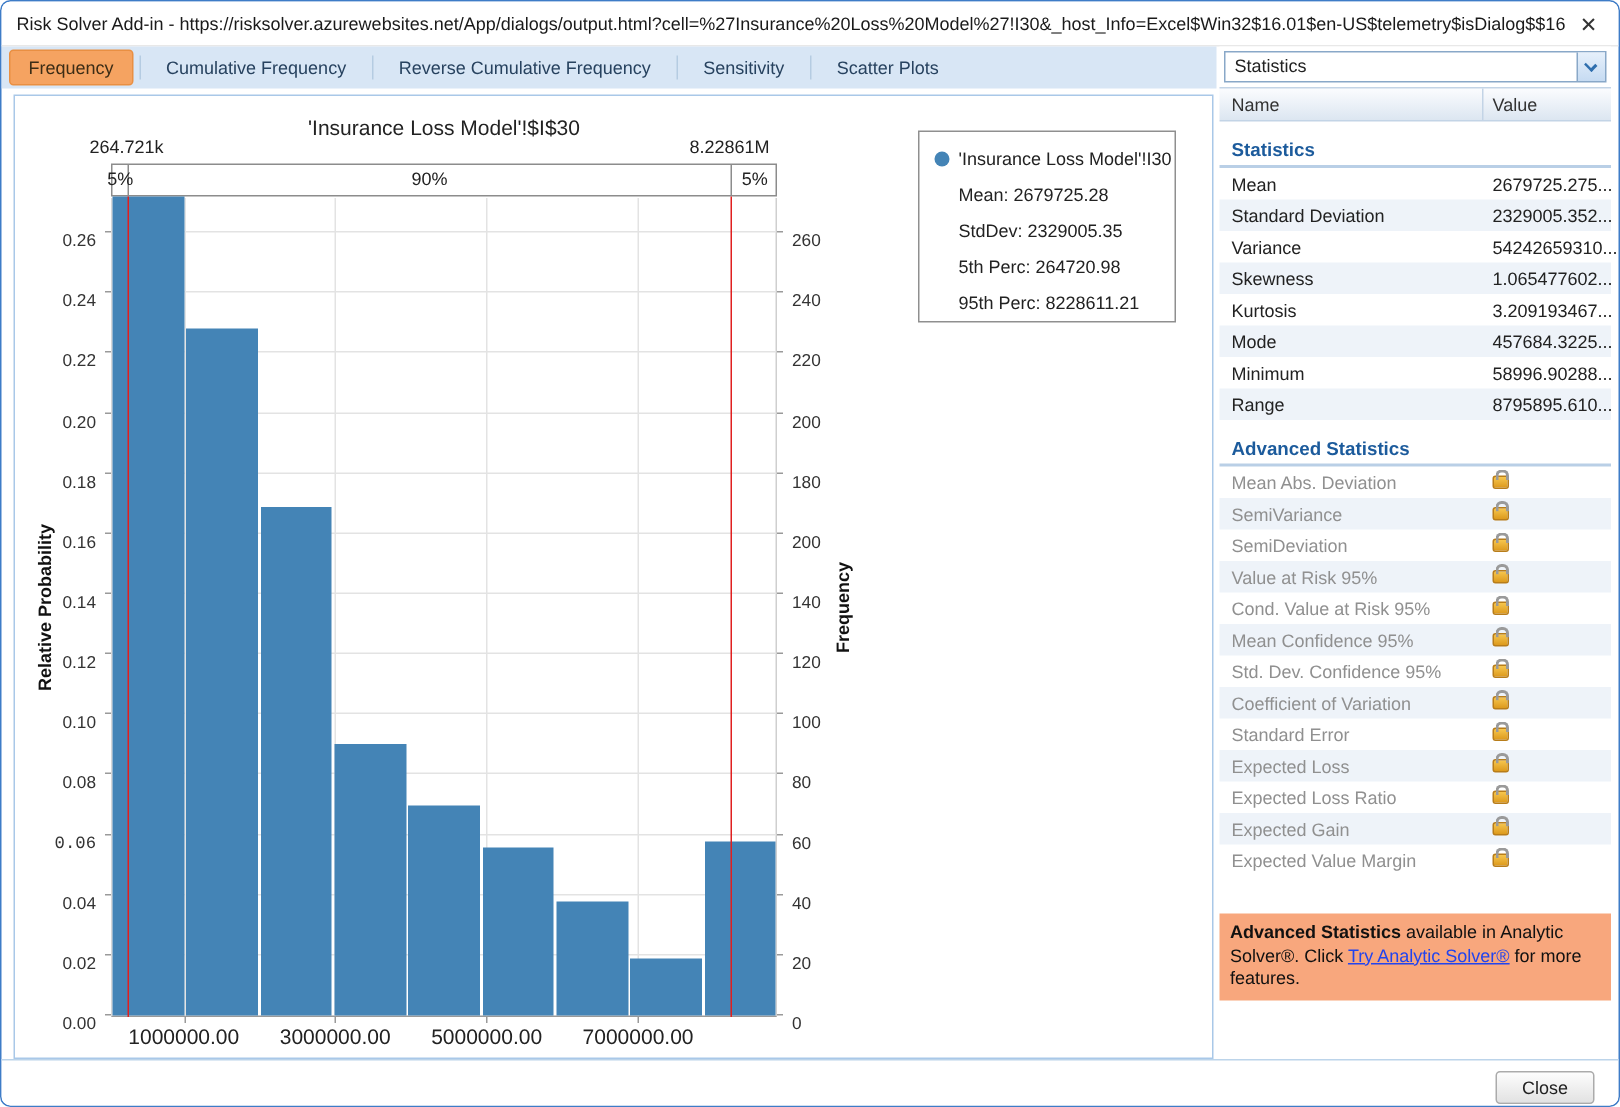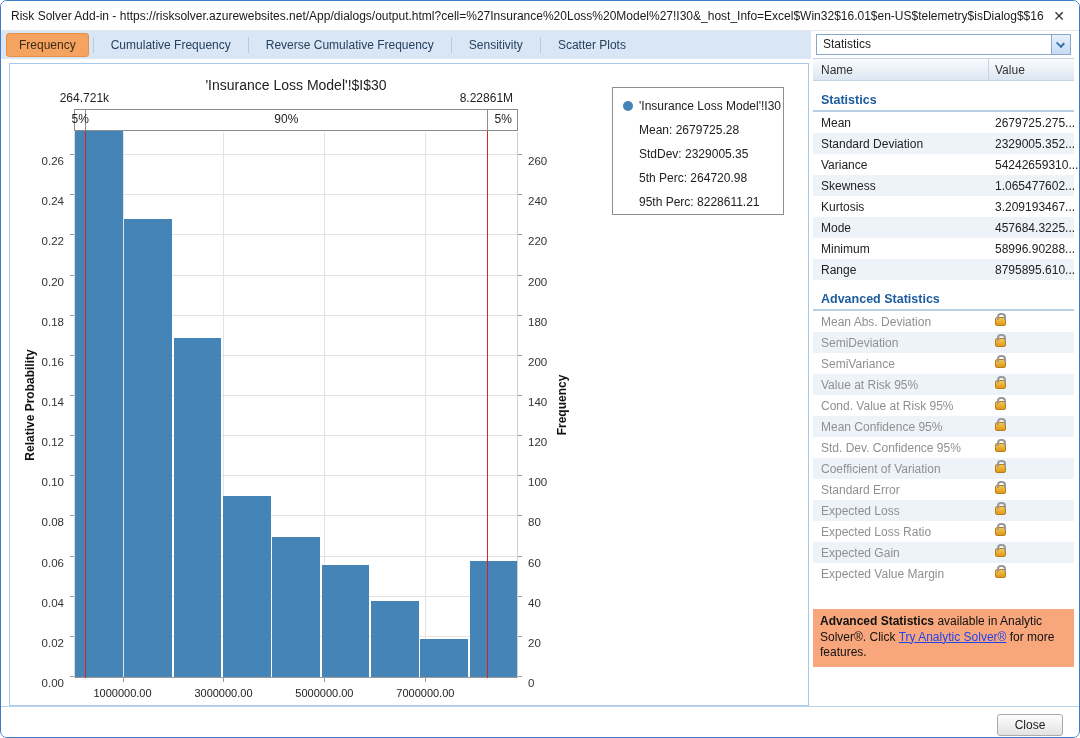--- a/index.html
+++ b/index.html
@@ -27,21 +27,21 @@
   #plot { position:absolute; left:64px; top:68px; width:444px; height:546px; border-bottom:1px solid #9a9a9a; border-left:1px solid #d7d7d7; border-right:1px solid #cfcfcf; }
   .gridline-h { position:absolute; left:0; width:100%; height:1px; background:#e3e3e3; }
   .gridline-v { position:absolute; top:0; width:1px; height:100%; background:#e3e3e3; }
   .bar { position:absolute; bottom:0; background:#4484b6; }
   .marker { position:absolute; width:1px; background:#e01f1f; top:-1px; }
   .ytick-label-left { position:absolute; right:452px; transform:translateY(6px); font-size:11.5px; color:#333; }
   .ytick-label-right { position:absolute; left:452px; transform:translateY(6px); font-size:11.5px; color:#333; }
   .ytick-mark-left { position:absolute; left:-5px; width:4px; height:1px; background:#9a9a9a; }
   .ytick-mark-right { position:absolute; right:-5px; width:4px; height:1px; background:#9a9a9a; }
   .xtick-mark { position:absolute; bottom:-5px; width:1px; height:4px; background:#9a9a9a; }
-  .xtick-label { position:absolute; bottom:-22px; transform:translateX(-50%); font-size:11px; color:#222; white-space:nowrap; }
+  .xtick-label { position:absolute; bottom:-22px; transform:translateX(-50%); font-size:14px; color:#222; white-space:nowrap; }
   .axis-title { position:absolute; font-size:12px; font-weight:bold; color:#111; white-space:nowrap; }
   #ylab-left  { left:20px; top:341px; transform:translate(-50%,-50%) rotate(-90deg); }
   #ylab-right { left:552px; top:341px; transform:translate(-50%,-50%) rotate(-90deg); }
 
   
   #legend { position:absolute; left:602px; top:23px; width:172px; height:128px; border:1px solid #8f8f8f; background:#fff; padding:9px 1px 0 10px; }
   .legend-line { font-size:12px; color:#222; height:24px; line-height:18px; white-space:nowrap; }
   .legend-dot { display:inline-block; width:10px; height:10px; border-radius:50%; background:#4484b6; margin-right:6px; vertical-align:-1px; }
 
   
@@ -107,21 +107,21 @@
     <div id="plot">
         <span class="ytick-label-left" style="bottom: -6px; right: 453px;">0.00</span>
         <span class="ytick-mark-left" style="bottom: 0px;"></span>
         <div class="gridline-h" style="bottom: 40.1471px;"></div>
         <span class="ytick-label-left" style="bottom: 34.1471px; right: 453px;">0.02</span>
         <span class="ytick-mark-left" style="bottom: 40.1471px;"></span>
         <div class="gridline-h" style="bottom: 80.2941px;"></div>
         <span class="ytick-label-left" style="bottom: 74.2941px; right: 453px;">0.04</span>
         <span class="ytick-mark-left" style="bottom: 80.2941px;"></span>
         <div class="gridline-h" style="bottom: 120.441px;"></div>
-        <span class="ytick-label-left" style="bottom: 114.441px; right: 453px;">0.06</span>
+        <span class="ytick-label-left" style="bottom: 114.441px; right: 453px; font-family: Liberation Mono, monospace;">0.06</span>
         <span class="ytick-mark-left" style="bottom: 120.441px;"></span>
         <div class="gridline-h" style="bottom: 160.588px;"></div>
         <span class="ytick-label-left" style="bottom: 154.588px; right: 453px;">0.08</span>
         <span class="ytick-mark-left" style="bottom: 160.588px;"></span>
         <div class="gridline-h" style="bottom: 200.735px;"></div>
         <span class="ytick-label-left" style="bottom: 194.735px; right: 453px; padding-left: 25px;">0.10</span>
         <span class="ytick-mark-left" style="bottom: 200.735px;"></span>
         <div class="gridline-h" style="bottom: 240.882px;"></div>
         <span class="ytick-label-left" style="bottom: 234.882px; right: 453px;">0.12</span>
         <span class="ytick-mark-left" style="bottom: 240.882px;"></span>
@@ -258,25 +258,25 @@
             <span class="value">8795895.610...</span>
           </div>
         </div>
         <div class="section-head">Advanced Statistics</div>
         <div>
           <div class="stat-row locked">
             <span class="name">Mean Abs. Deviation</span>
             <span class="value"><span class="lock"></span></span>
           </div>
           <div class="stat-row locked">
+            <span class="name">SemiVariance</span>
+            <span class="value"><span class="lock"></span></span>
+          </div>
+          <div class="stat-row locked">
             <span class="name">SemiDeviation</span>
-            <span class="value"><span class="lock"></span></span>
-          </div>
-          <div class="stat-row locked">
-            <span class="name">SemiVariance</span>
             <span class="value"><span class="lock"></span></span>
           </div>
           <div class="stat-row locked">
             <span class="name">Value at Risk 95%</span>
             <span class="value"><span class="lock"></span></span>
           </div>
           <div class="stat-row locked">
             <span class="name">Cond. Value at Risk 95%</span>
             <span class="value"><span class="lock"></span></span>
           </div>

